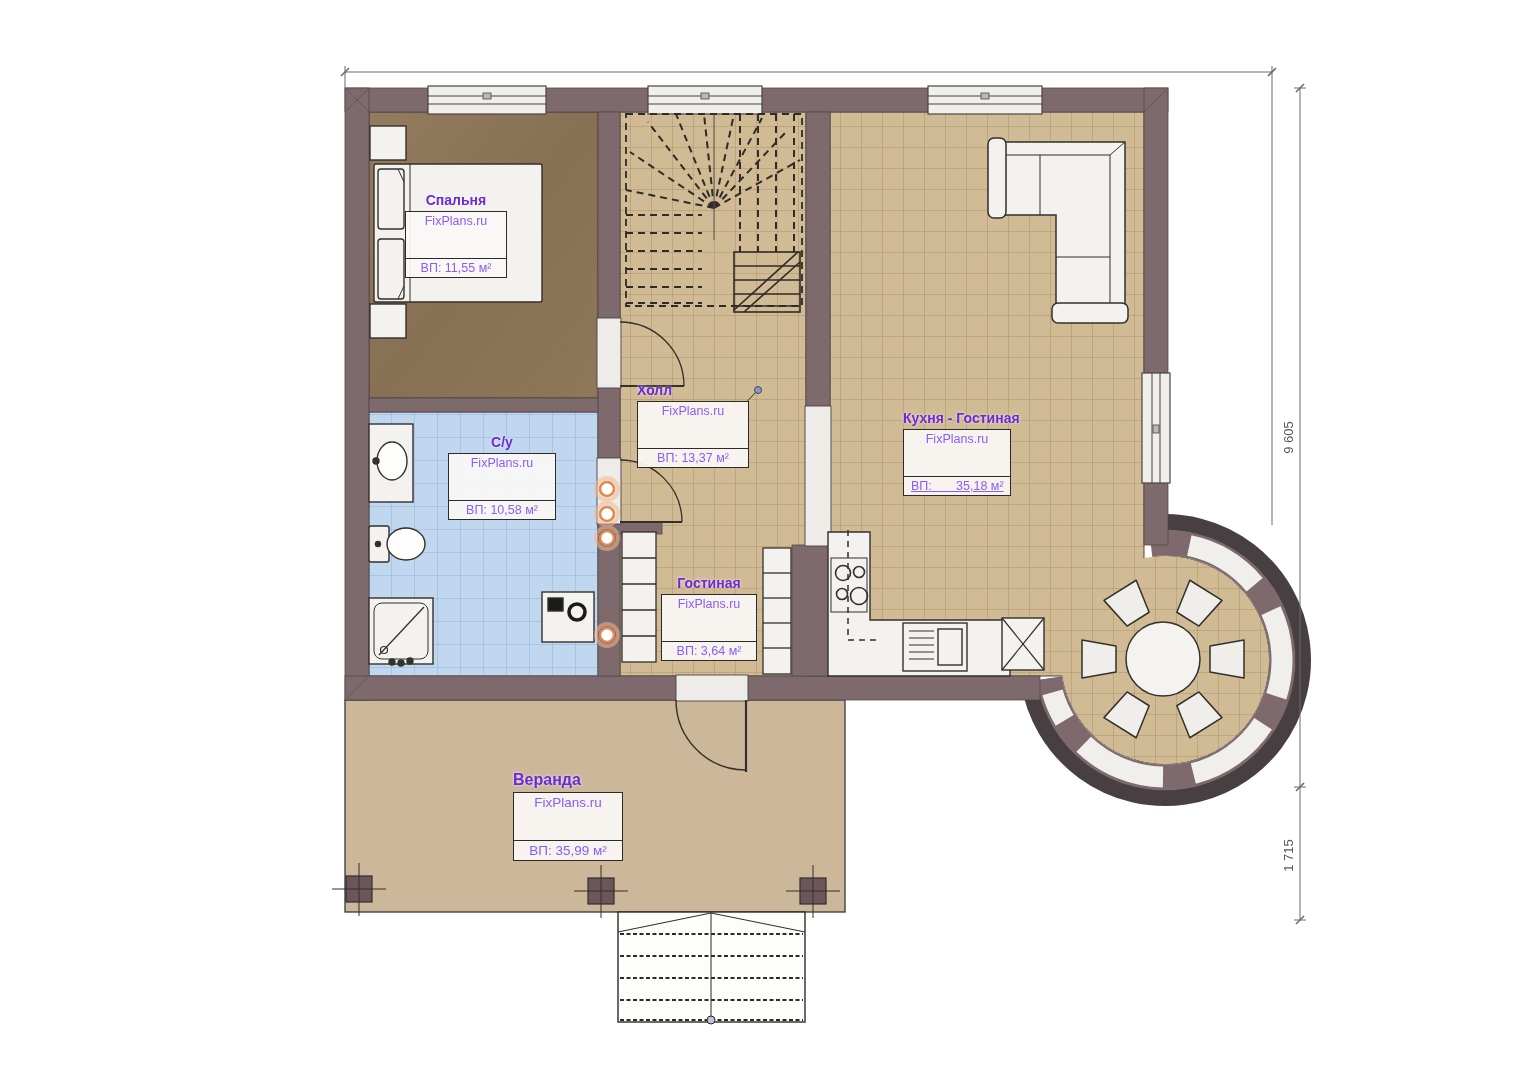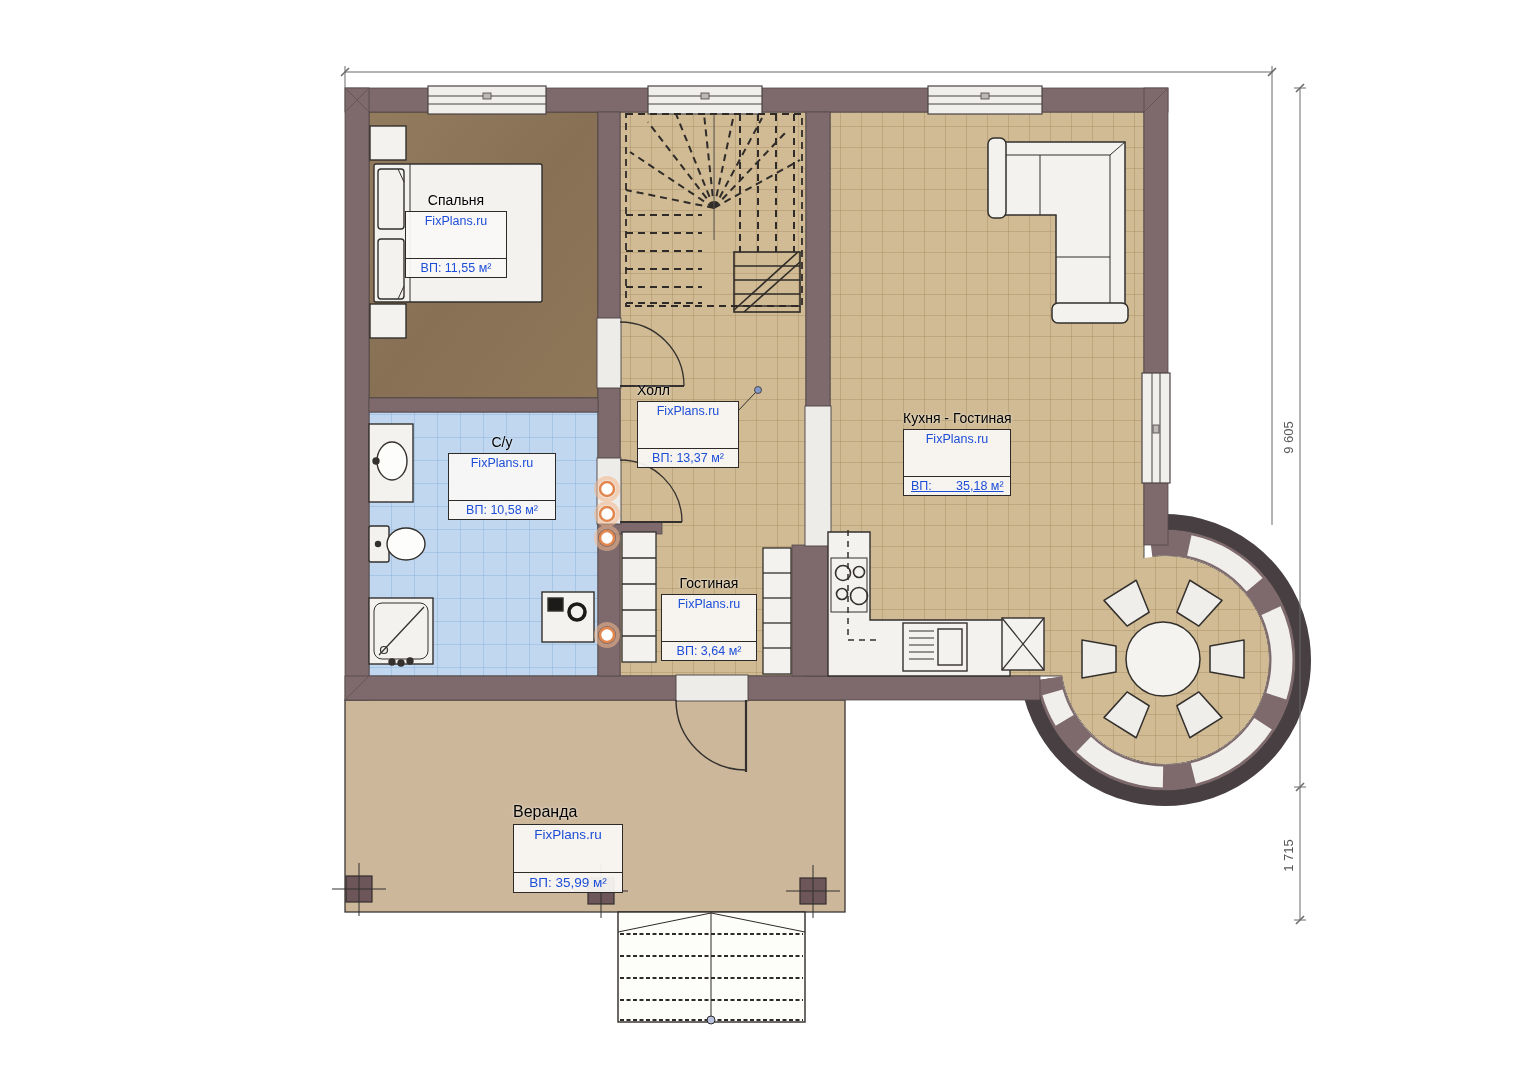--- a/index.html
+++ b/index.html
@@ -1,23 +1,23 @@
 <!DOCTYPE html>
 <html><head>
 <meta charset="utf-8">
 <style>
   html,body{margin:0;padding:0;background:#ffffff;}
   .canvas{position:relative;width:1528px;height:1080px;background:#ffffff;overflow:hidden;
           font-family:"Liberation Sans", sans-serif;}
   svg{position:absolute;left:0;top:0;}
   .room-label{position:absolute;z-index:5;}
-  .room-name{font-weight:normal;font-size:14px;color:#000000;margin-bottom:3px;
+  .room-name{font-weight:bold;font-size:14px;color:#6d28d9;margin-bottom:3px;
              text-shadow:0 0 3px rgba(255,255,255,.85);white-space:nowrap;}
   .room-name.big{font-size:16px;}
-  .info-box{border:1.6px solid #2e2a27;background:rgba(250,249,246,.93);color:#1d4ed8;
+  .info-box{border:1.6px solid #2e2a27;background:rgba(250,249,246,.93);color:#8b5cf6;
             font-size:12.5px;text-align:center;}
   .info-box .row{padding:2px 7px;white-space:nowrap;}
   .info-box .row + .row{border-top:1.4px solid #2e2a27;margin-top:28px;}
   .info-box .row.pre{white-space:pre;text-align:left;text-decoration:underline;}
   .dim{position:absolute;font-size:13px;color:#585858;z-index:4;}
   .dim-top{left:345px;top:54px;width:927px;text-align:center;}
   .dim-rot{width:60px;height:15px;text-align:center;transform:rotate(-90deg);}
 </style>
 </head>
 <body>
@@ -360,21 +360,21 @@
 </div>
 
 <div class="room-label" style="left:448px;top:434px;width:108px;text-align:center;">
   <div class="room-name">С/у</div>
   <div class="info-box">
     <div class="row">FixPlans.ru</div>
     <div class="row">ВП: 10,58 м²</div>
   </div>
 </div>
 
-<div class="room-label" style="left:637px;top:382px;width:102px;">
+<div class="room-label" style="left:637px;top:382px;width:112px;">
   <div class="room-name">Холл</div>
   <div class="info-box">
     <div class="row">FixPlans.ru</div>
     <div class="row">ВП: 13,37 м²</div>
   </div>
 </div>
 
 <div class="room-label" style="left:903px;top:410px;width:108px;">
   <div class="room-name">Кухня - Гостиная</div>
   <div class="info-box">
@@ -384,21 +384,21 @@
 </div>
 
 <div class="room-label" style="left:661px;top:575px;width:96px;text-align:center;">
   <div class="room-name">Гостиная</div>
   <div class="info-box">
     <div class="row">FixPlans.ru</div>
     <div class="row">ВП: 3,64 м²</div>
   </div>
 </div>
 
-<div class="room-label" style="left:513px;top:803px;width:110px;">
+<div class="room-label" style="left:513px;top:771px;width:110px;">
   <div class="room-name big">Веранда</div>
   <div class="info-box" style="font-size:13.5px;">
     <div class="row">FixPlans.ru</div>
     <div class="row">ВП: 35,99 м²</div>
   </div>
 </div>
 
 <div class="dim dim-rot" style="left:1258px;top:430px;">9 605</div>
 <div class="dim dim-rot" style="left:1258px;top:848px;">1 715</div>
 

